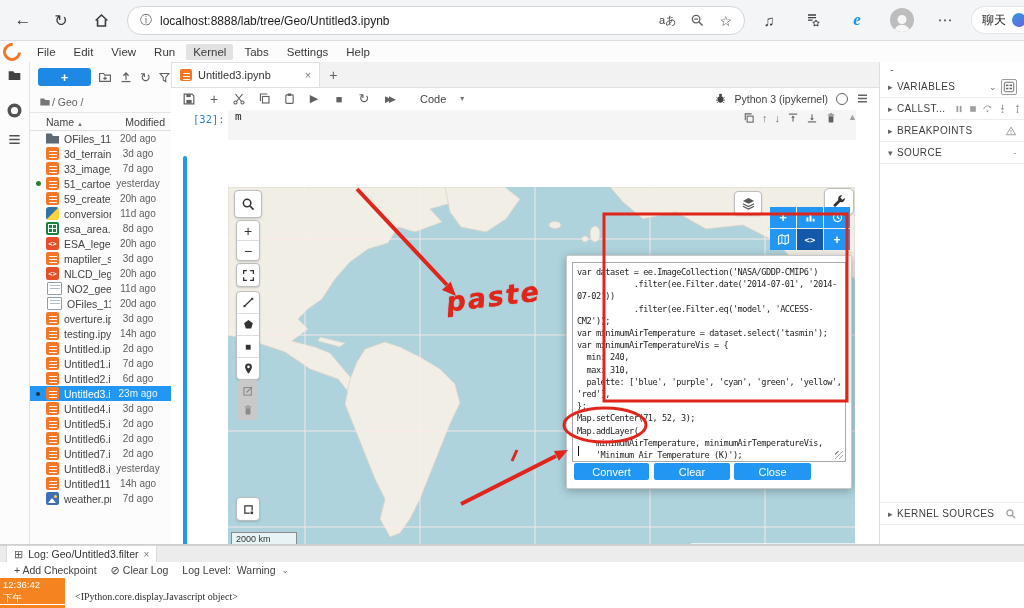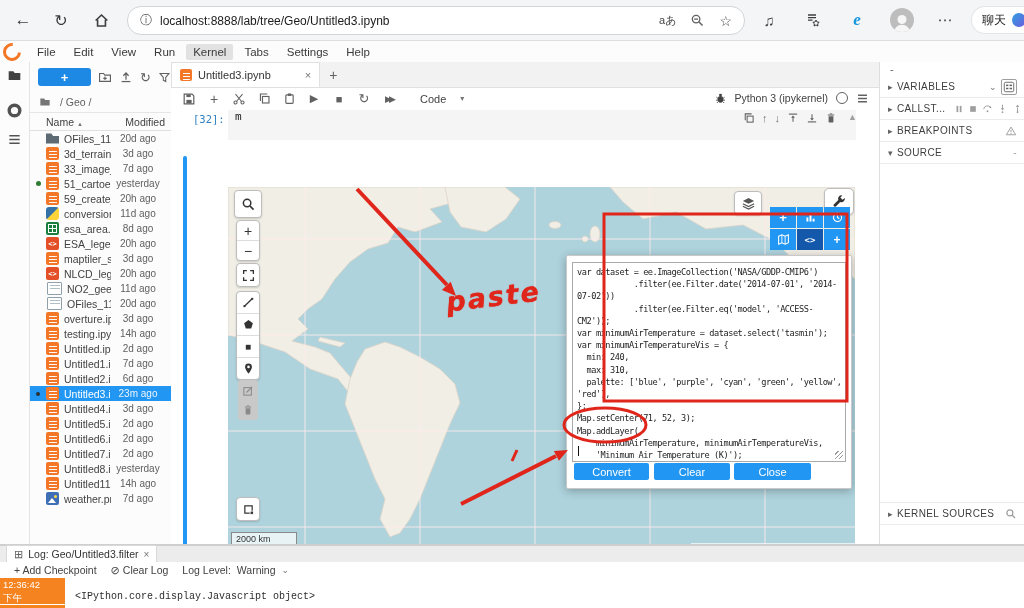--- a/index.html
+++ b/index.html
@@ -20,21 +20,21 @@
   #menubar{position:absolute;left:0;top:41px;width:1024px;height:21px;background:#fcfcfc;display:flex;align-items:center;border-bottom:1px solid #e6e6e6}
   #menubar .mi{font-size:11.5px;color:#3a3a3a;padding:2px 7px;margin-right:4px}
   #menubar .mi.active{background:#e2e2e2;border-radius:2px}
   #jlogo{width:12px;height:12px;border:3px solid #f37726;border-radius:50%;border-right-color:transparent;transform:rotate(-40deg);margin:0 9px 0 3px}
 
   
   #activitybar{position:absolute;left:0;top:62px;width:29px;height:482px;background:#fcfcfc;border-right:1px solid #e4e4e4}
   #filebrowser{position:absolute;left:30px;top:62px;width:141px;height:482px;background:#fcfcfc;border-right:1px solid #e0e0e0;overflow:hidden}
   #fb-toolbar{height:30px;display:flex;align-items:center;padding-left:8px;gap:7px}
   #newlauncher{width:58px;height:18px;background:#1e88e5;color:#fff;border-radius:3px;display:flex;align-items:center;justify-content:center;font-size:13px;font-weight:bold}
-  #fb-crumb{height:20px;display:flex;align-items:center;padding-left:9px;font-size:10.5px;color:#616161;gap:9px}
+  #fb-crumb{height:20px;display:flex;align-items:center;padding-left:9px;font-size:10.5px;color:#616161;gap:1px}
   #fb-head{height:17px;display:flex;align-items:center;border-top:1px solid #e6e6e6;border-bottom:1px solid #e0e0e0;font-size:10.5px;color:#424242;padding:0 6px 0 16px}
   #fb-head .hname{flex:1}
   #fb-head .hmod{width:52px;text-align:right}
   .frow{display:flex;align-items:center;height:15px;padding:0 6px 0 16px;font-size:10.5px;color:#424242;position:relative;white-space:nowrap}
   .frow .fname{flex:1;overflow:hidden}
   .frow .fmod{width:54px;text-align:center;color:#5f5f5f;font-size:10px}
   .frow.running::before{content:"";position:absolute;left:6px;top:5px;width:5px;height:5px;border-radius:50%;background:#2e7d32}
   .frow.selected{background:#2196f3;color:#fff}
   .frow.selected .fmod{color:#eaf4ff}
   .frow.selected::before{content:"";position:absolute;left:6px;top:5.5px;width:4px;height:4px;border-radius:50%;background:#26323a}
@@ -54,22 +54,22 @@
   .fic.image::after{content:"";position:absolute;left:2px;bottom:2.5px;border-left:4px solid transparent;border-right:4px solid transparent;border-bottom:5px solid #fff}
   .fic.image::before{content:"";position:absolute;right:2.5px;top:2.5px;width:3px;height:3px;border-radius:50%;background:#ffd54f}
 
   
   #nbpanel{position:absolute;left:171px;top:62px;width:708px;height:482px;background:#fff}
   #nbtabs{height:25px;background:#f2f2f2;border-bottom:1px solid #e0e0e0;display:flex;align-items:flex-end}
   #nbtab{height:24px;background:#fff;border:1px solid #e0e0e0;border-bottom:none;display:flex;align-items:center;padding:0 8px;gap:6px;font-size:11px;color:#333;min-width:120px}
   #nbtoolbar{height:21px;border-bottom:1px solid #e3e3e3;display:flex;align-items:center;padding-left:10px;gap:9px;background:#fff}
   .tbi{width:16px;height:16px;display:flex;align-items:center;justify-content:center;color:#616161;font-size:11px}
   #celltype{display:flex;align-items:center;gap:14px;font-size:11px;color:#424242;margin-left:14px}
-  #kernelarea{margin-left:auto;display:flex;gap:8px;padding-right:10px;font-size:10.5px;color:#424242}
-  .mono{font-family:Liberation Mono, monospace}
+  #kernelarea{margin-left:auto;display:flex;align-items:center;gap:8px;padding-right:10px;font-size:10.5px;color:#424242}
+  .mono{font-family:Liberation Serif, serif}
   #collapser{position:absolute;left:12px;top:47px;width:4px;height:404px;background:#2196f3;border-radius:2px}
   .prompt{position:absolute;font:10.5px "DejaVu Sans Mono",monospace;color:#307fc1}
   .editor{position:absolute;left:57px;width:628px;background:#f5f5f5;border-radius:1px}
   .codeline{font:11px "DejaVu Sans Mono",monospace;color:#212121;padding-left:7px;line-height:14px}
   .fnblue{color:#2c7fb8}
   .cellicons{position:absolute;right:22px;top:47px;display:flex;gap:7px;color:#757575}
 
   
   #map{position:absolute;left:57px;top:78px;width:627px;height:370px;background:#aed3dd;overflow:hidden}
   .mbtn{position:absolute;background:#fff;border:1px solid #bdbdbd;border-radius:4px;display:flex;align-items:center;justify-content:center;color:#333;box-shadow:0 1px 2px rgba(0,0,0,.15)}

